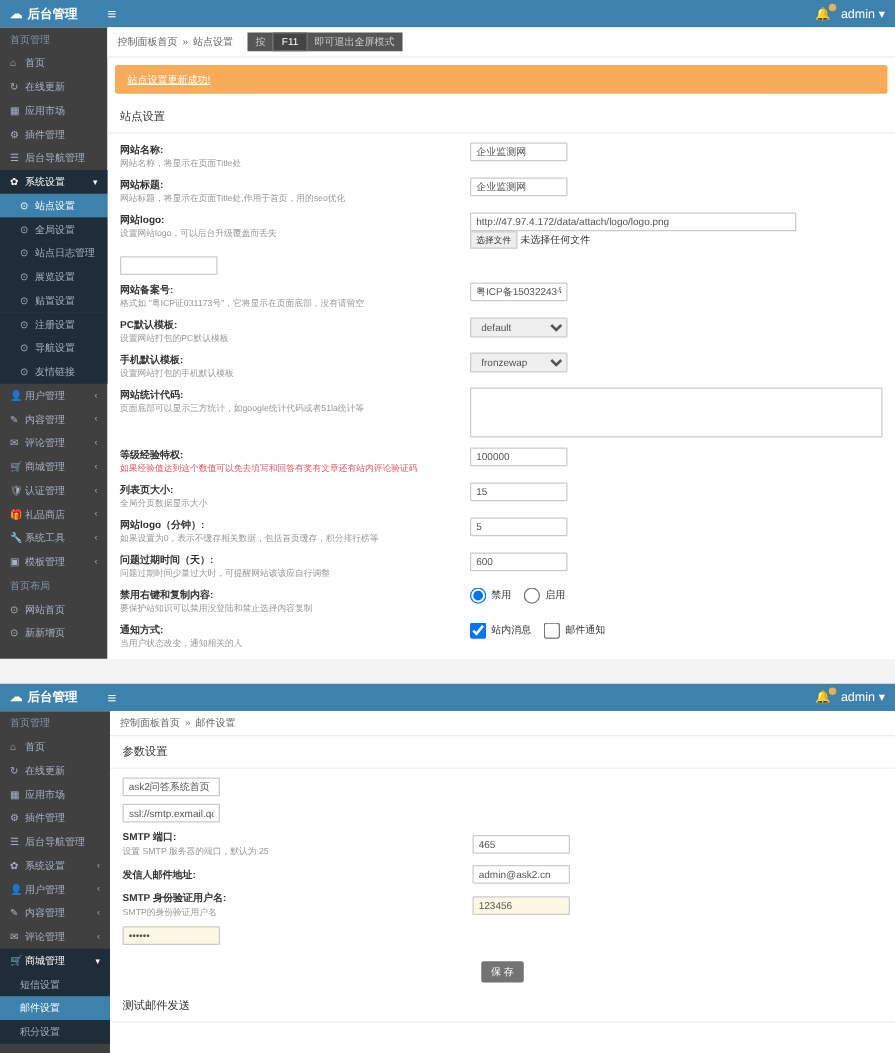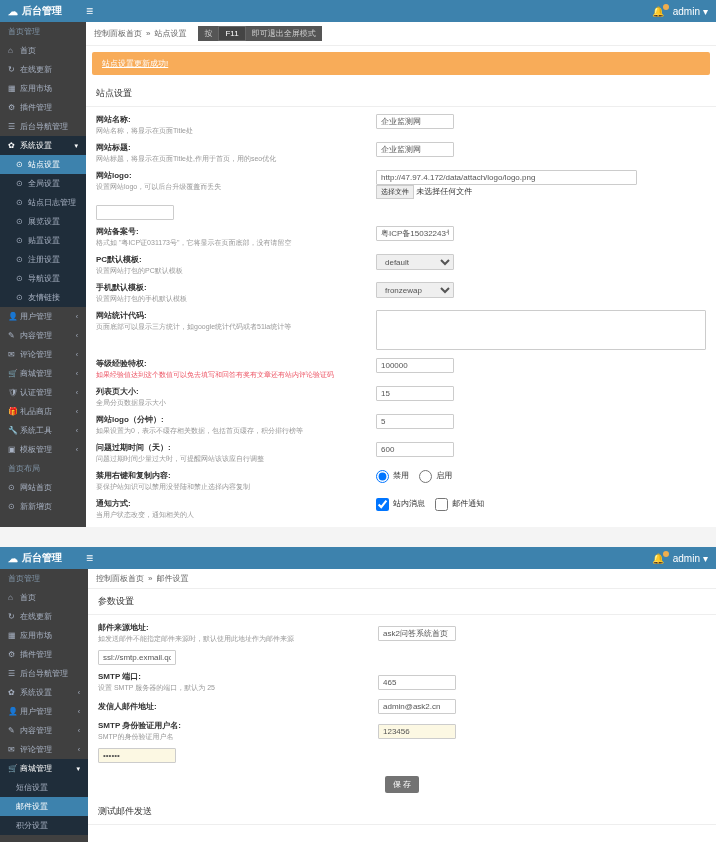--- a/index.html
+++ b/index.html
@@ -348,21 +348,20 @@
     </div>
 
     <div class="main">
       <div class="crumb">
         <span>控制面板首页</span> »
         <span>邮件设置</span>
       </div>
       <div class="panel-title">参数设置</div>
       <div class="form form-h">
         <div class="row">
-            <div class="lbl"><b>邮件来源地址:</b><div class="hint">如发送邮件不能指定邮件来源时，默认使用此地址作为邮件来源</div></div>
             <div class="ctl"><input type="text" class="m" value="ask2问答系统首页" style=""></div>
           </div>
         <div class="row">
             <div class="ctl"><input type="text" class="m" value="ssl://smtp.exmail.qq.com" style=""></div>
           </div>
         <div class="row">
             <div class="lbl"><b>SMTP 端口:</b><div class="hint">设置 SMTP 服务器的端口，默认为 25</div></div>
             <div class="ctl"><input type="text" class="m" value="465" style=""></div>
           </div>
         <div class="row">

